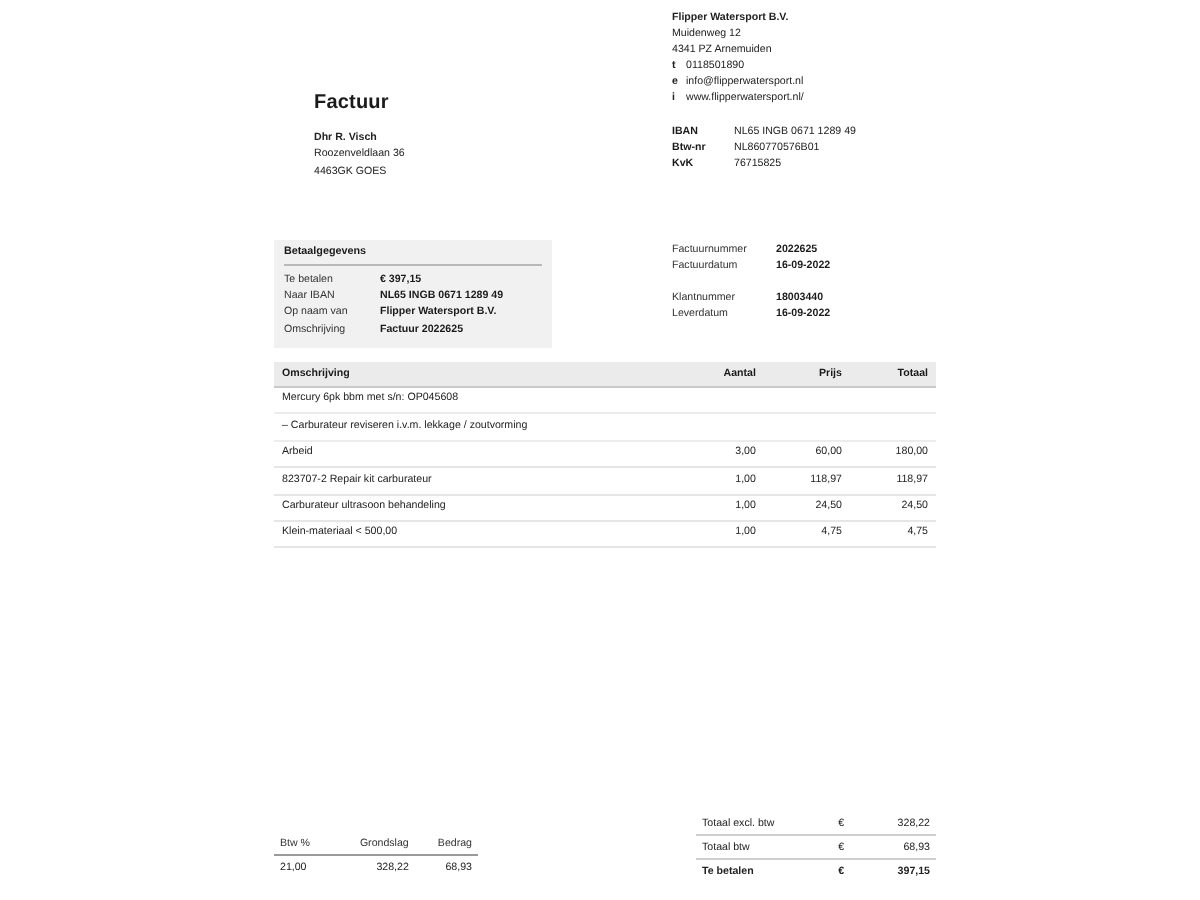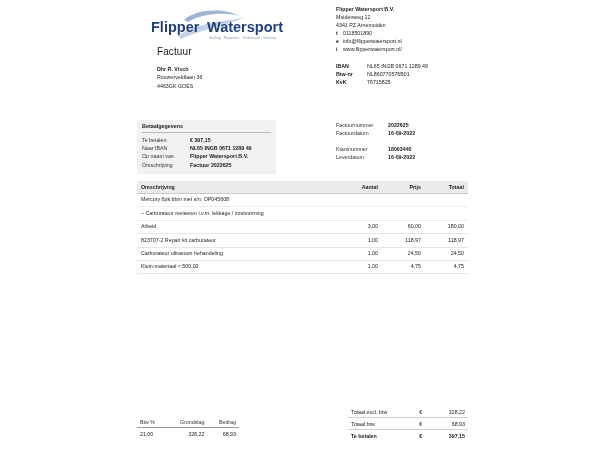--- a/index.html
+++ b/index.html
@@ -62,21 +62,21 @@
     flex: 0 0 31px;
     font-weight: bold;
   }
   .fiscal .row .v { flex: 1; }
 
   
   .doc-title {
     position: absolute;
     left: 157px; top: 46px;
     font-size: 10px;
-    font-weight: normal;
+    font-weight: bold;
     letter-spacing: .1px;
   }
   .recipient {
     position: absolute;
     left: 157px; top: 65px;
     font-size: 5.3px;
     line-height: 8.3px;
     color: #222;
   }
   .recipient .nm { font-weight: bold; }
@@ -204,29 +204,20 @@
     border-bottom: none;
     border-top: .7px solid #8f8f8f;
     padding-top: 3px;
   }
 </style>
 </head>
 <body>
 
 <div class="page">
 
-  <div class="logo-block">
-    <svg class="logo-svg" width="150" height="38" viewBox="0 0 150 38">
-      <path d="M36 14 C48 2, 78 2, 92 10 C80 6, 54 7, 40 16 Z" fill="#9db4d4"></path>
-      <path d="M30 30 C48 17, 76 15, 96 12 C78 19, 52 24, 33 33 Z" fill="#c3d2e6"></path>
-      <text x="3" y="26" font-family="'Liberation Sans', sans-serif" font-size="14.5" font-weight="bold" fill="#1f3f7a">Flipper</text>
-      <text x="59" y="26" font-family="'Liberation Sans', sans-serif" font-size="14.5" font-weight="bold" fill="#1f3f7a">Watersport</text>
-      <text x="61" y="33" font-family="'Liberation Sans', sans-serif" font-size="3.1" fill="#7d8fae" letter-spacing="0.2">Stalling · Reparatie · Onderhoud · Verkoop</text>
-    </svg>
-  </div>
 
   <div class="company">
     <div class="name">Flipper Watersport B.V.</div>
     <div>Muidenweg 12</div>
     <div>4341 PZ Arnemuiden</div>
     <div class="row">
       <span class="k">t</span>
       <span class="v">0118501890</span>
     </div>
     <div class="row">

